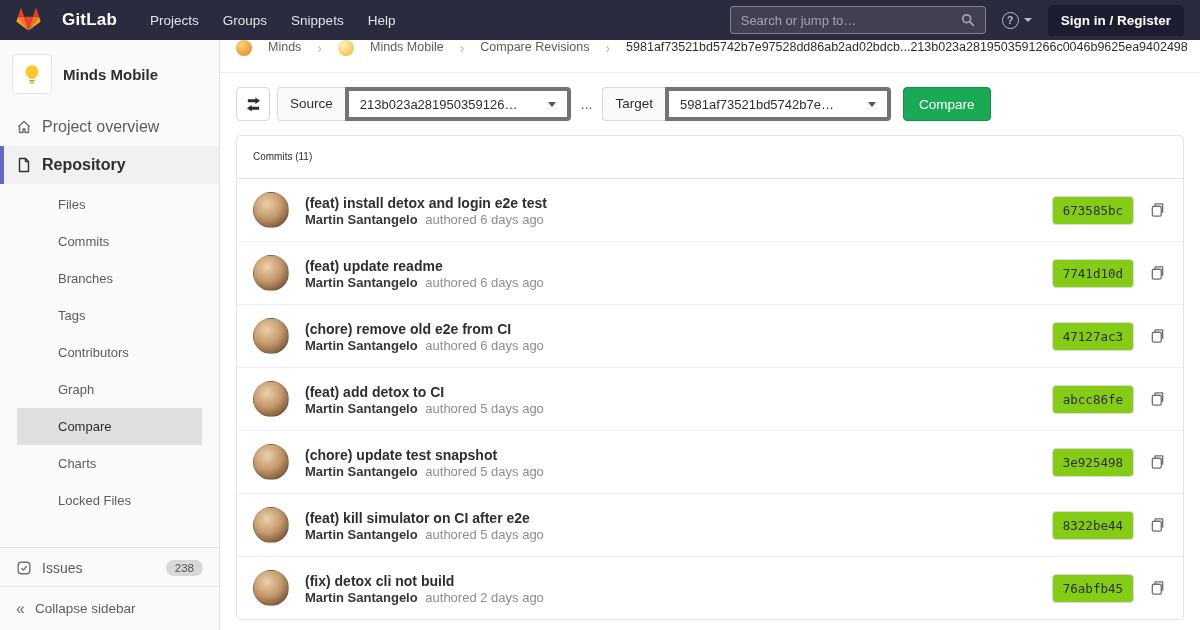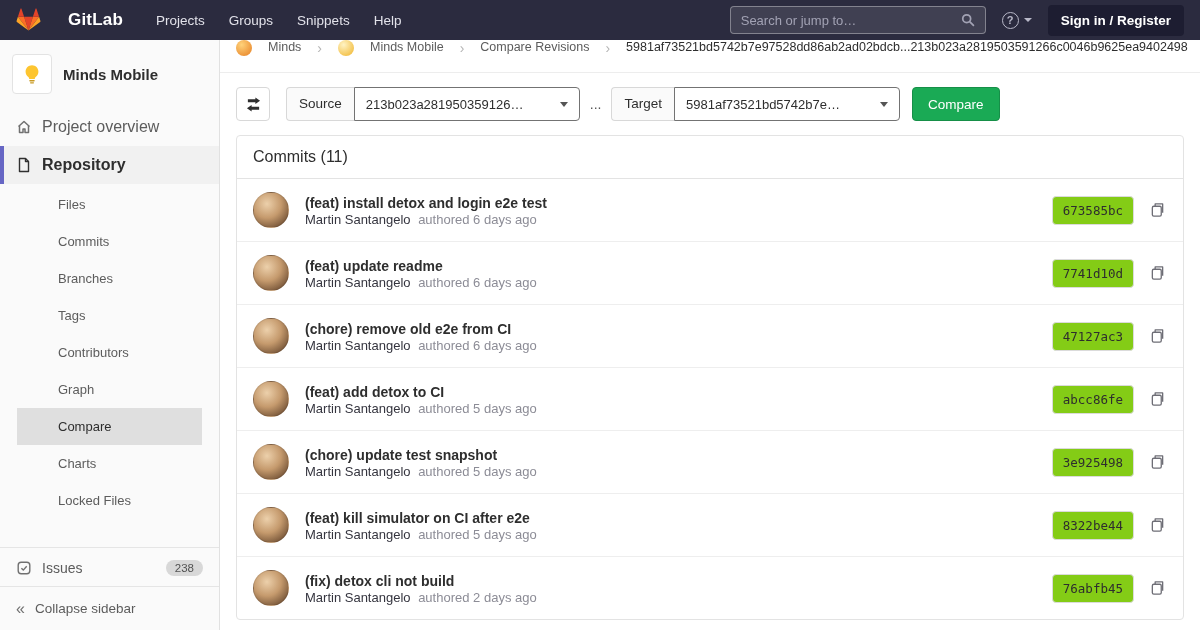--- a/index.html
+++ b/index.html
@@ -10,21 +10,21 @@
   }
   a { text-decoration: none; color: inherit; cursor: pointer; }
   button { font-family: inherit; cursor: pointer; }
 
   
   .navbar {
     position: fixed; top: 0; left: 0; right: 0; height: 40px;
     background: #2b2b3f; display: flex; align-items: center;
     padding: 0 16px; z-index: 20;
   }
-  .logo { display: flex; align-items: center; gap: 27px; margin-right: 22px; }
+  .logo { display: flex; align-items: center; gap: 21px; margin-right: 22px; }
   .logo-text { color: #fff; font-size: 17px; font-weight: bold; letter-spacing: .2px; }
   .nav-menu { display: flex; align-items: center; gap: 2px; }
   .nav-link { color: #e2e2ea; font-size: 13.5px; padding: 6px 11px; border-radius: 4px; }
   .search-box {
     margin-left: auto; width: 256px; height: 28px;
     background: rgba(255,255,255,.10); border: 1px solid rgba(255,255,255,.35);
     border-radius: 4px; display: flex; align-items: center; padding: 0 10px;
   }
   .search-input { flex: 1; background: transparent; border: none; outline: none; color: #fff; font-size: 13px; }
   .search-input::placeholder { color: #a2a2b4; }
@@ -81,51 +81,51 @@
   .crumb-avatar.grp { background: radial-gradient(circle at 35% 30%, #ffd27a, #e67e22); }
   .crumb-avatar.proj { background: radial-gradient(circle at 35% 30%, #fff3c4, #f0b429); }
   .crumb-sep { color: #b5b5b5; font-size: 14px; }
   .crumb-current { color: #2e2e2e; }
 
   .compare-form { display: flex; align-items: center; padding: 14px 16px 0; }
   .swap-btn {
     width: 34px; height: 34px; border: 1px solid #d8d8d8; border-radius: 4px; background: #fff;
     display: flex; align-items: center; justify-content: center; flex: none;
   }
-  .input-group { display: flex; margin-left: 16px; }
+  .input-group { display: flex; margin-left: 7px; }
   .ig-label {
     background: #fafafa; border: 1px solid #d8d8d8; border-right: none; border-radius: 4px 0 0 4px;
     padding: 0 12px; line-height: 32px; height: 34px; font-size: 13.5px; color: #2e2e2e;
   }
   .ig-select {
-    background: #fff; border: 1px solid #737373; border-radius: 0 4px 4px 0;
+    background: #fff; border: 4px solid #737373; border-radius: 0 4px 4px 0;
     width: 226px; height: 34px; display: flex; align-items: center; justify-content: space-between;
     padding: 0 11px; cursor: pointer;
   }
   .ig-select .sel-text { font-size: 13px; color: #2e2e2e; overflow: hidden; white-space: nowrap; }
   .form-dots { color: #555; font-size: 14px; margin: 0 10px; }
   .compare-btn {
     background: #1aaa55; border: 1px solid #168f48; color: #fff; font-size: 13.5px;
     padding: 0 15px; height: 34px; border-radius: 4px; margin-left: 12px;
   }
 
   .commits-box { margin: 14px 16px 0; border: 1px solid #e3e3e3; border-radius: 4px; background: #fff; }
-  .commits-header { padding: 13px 16px; font-size: 16px; line-height: 16px; border-bottom: 1px solid #e3e3e3; color: #2e2e2e; }
+  .commits-header { padding: 13px 16px; font-size: 10px; line-height: 16px; border-bottom: 1px solid #e3e3e3; color: #2e2e2e; }
   .commit-list { list-style: none; }
   .commit-row { display: flex; align-items: center; padding: 13px 16px; border-bottom: 1px solid #eee; }
   .commit-row:last-child { border-bottom: none; }
   .avatar {
     width: 36px; height: 36px; border-radius: 50%; flex: none;
     background: radial-gradient(circle at 38% 32%, #ecd0ab 0%, #c59a6d 45%, #7c5a3c 80%, #4e3a28 100%);
     border: 1px solid rgba(0,0,0,.08);
   }
   .commit-info { flex: 1; margin-left: 16px; min-width: 0; }
   .commit-title { font-size: 14px; font-weight: bold; color: #2e2e2e; margin-bottom: 5px; }
   .commit-meta { font-size: 13px; color: #8c8c96; }
-  .commit-author { color: #35353f; margin-right: 4px; }
+  .commit-author { color: #35353f; margin-right: 4px; font-weight: bold; }
   .sha-box {
     font-family: "DejaVu Sans Mono", "Liberation Mono", monospace; font-size: 12.5px; color: #2e2e2e;
     background: #84cc16; border: 1px solid #dbdbdb; border-radius: 4px; padding: 6px 10px; flex: none;
   }
   .copy-btn { background: none; border: none; margin-left: 14px; display: flex; padding: 2px; }
 </style>
 </head>
 <body>
 
 <header class="navbar">

